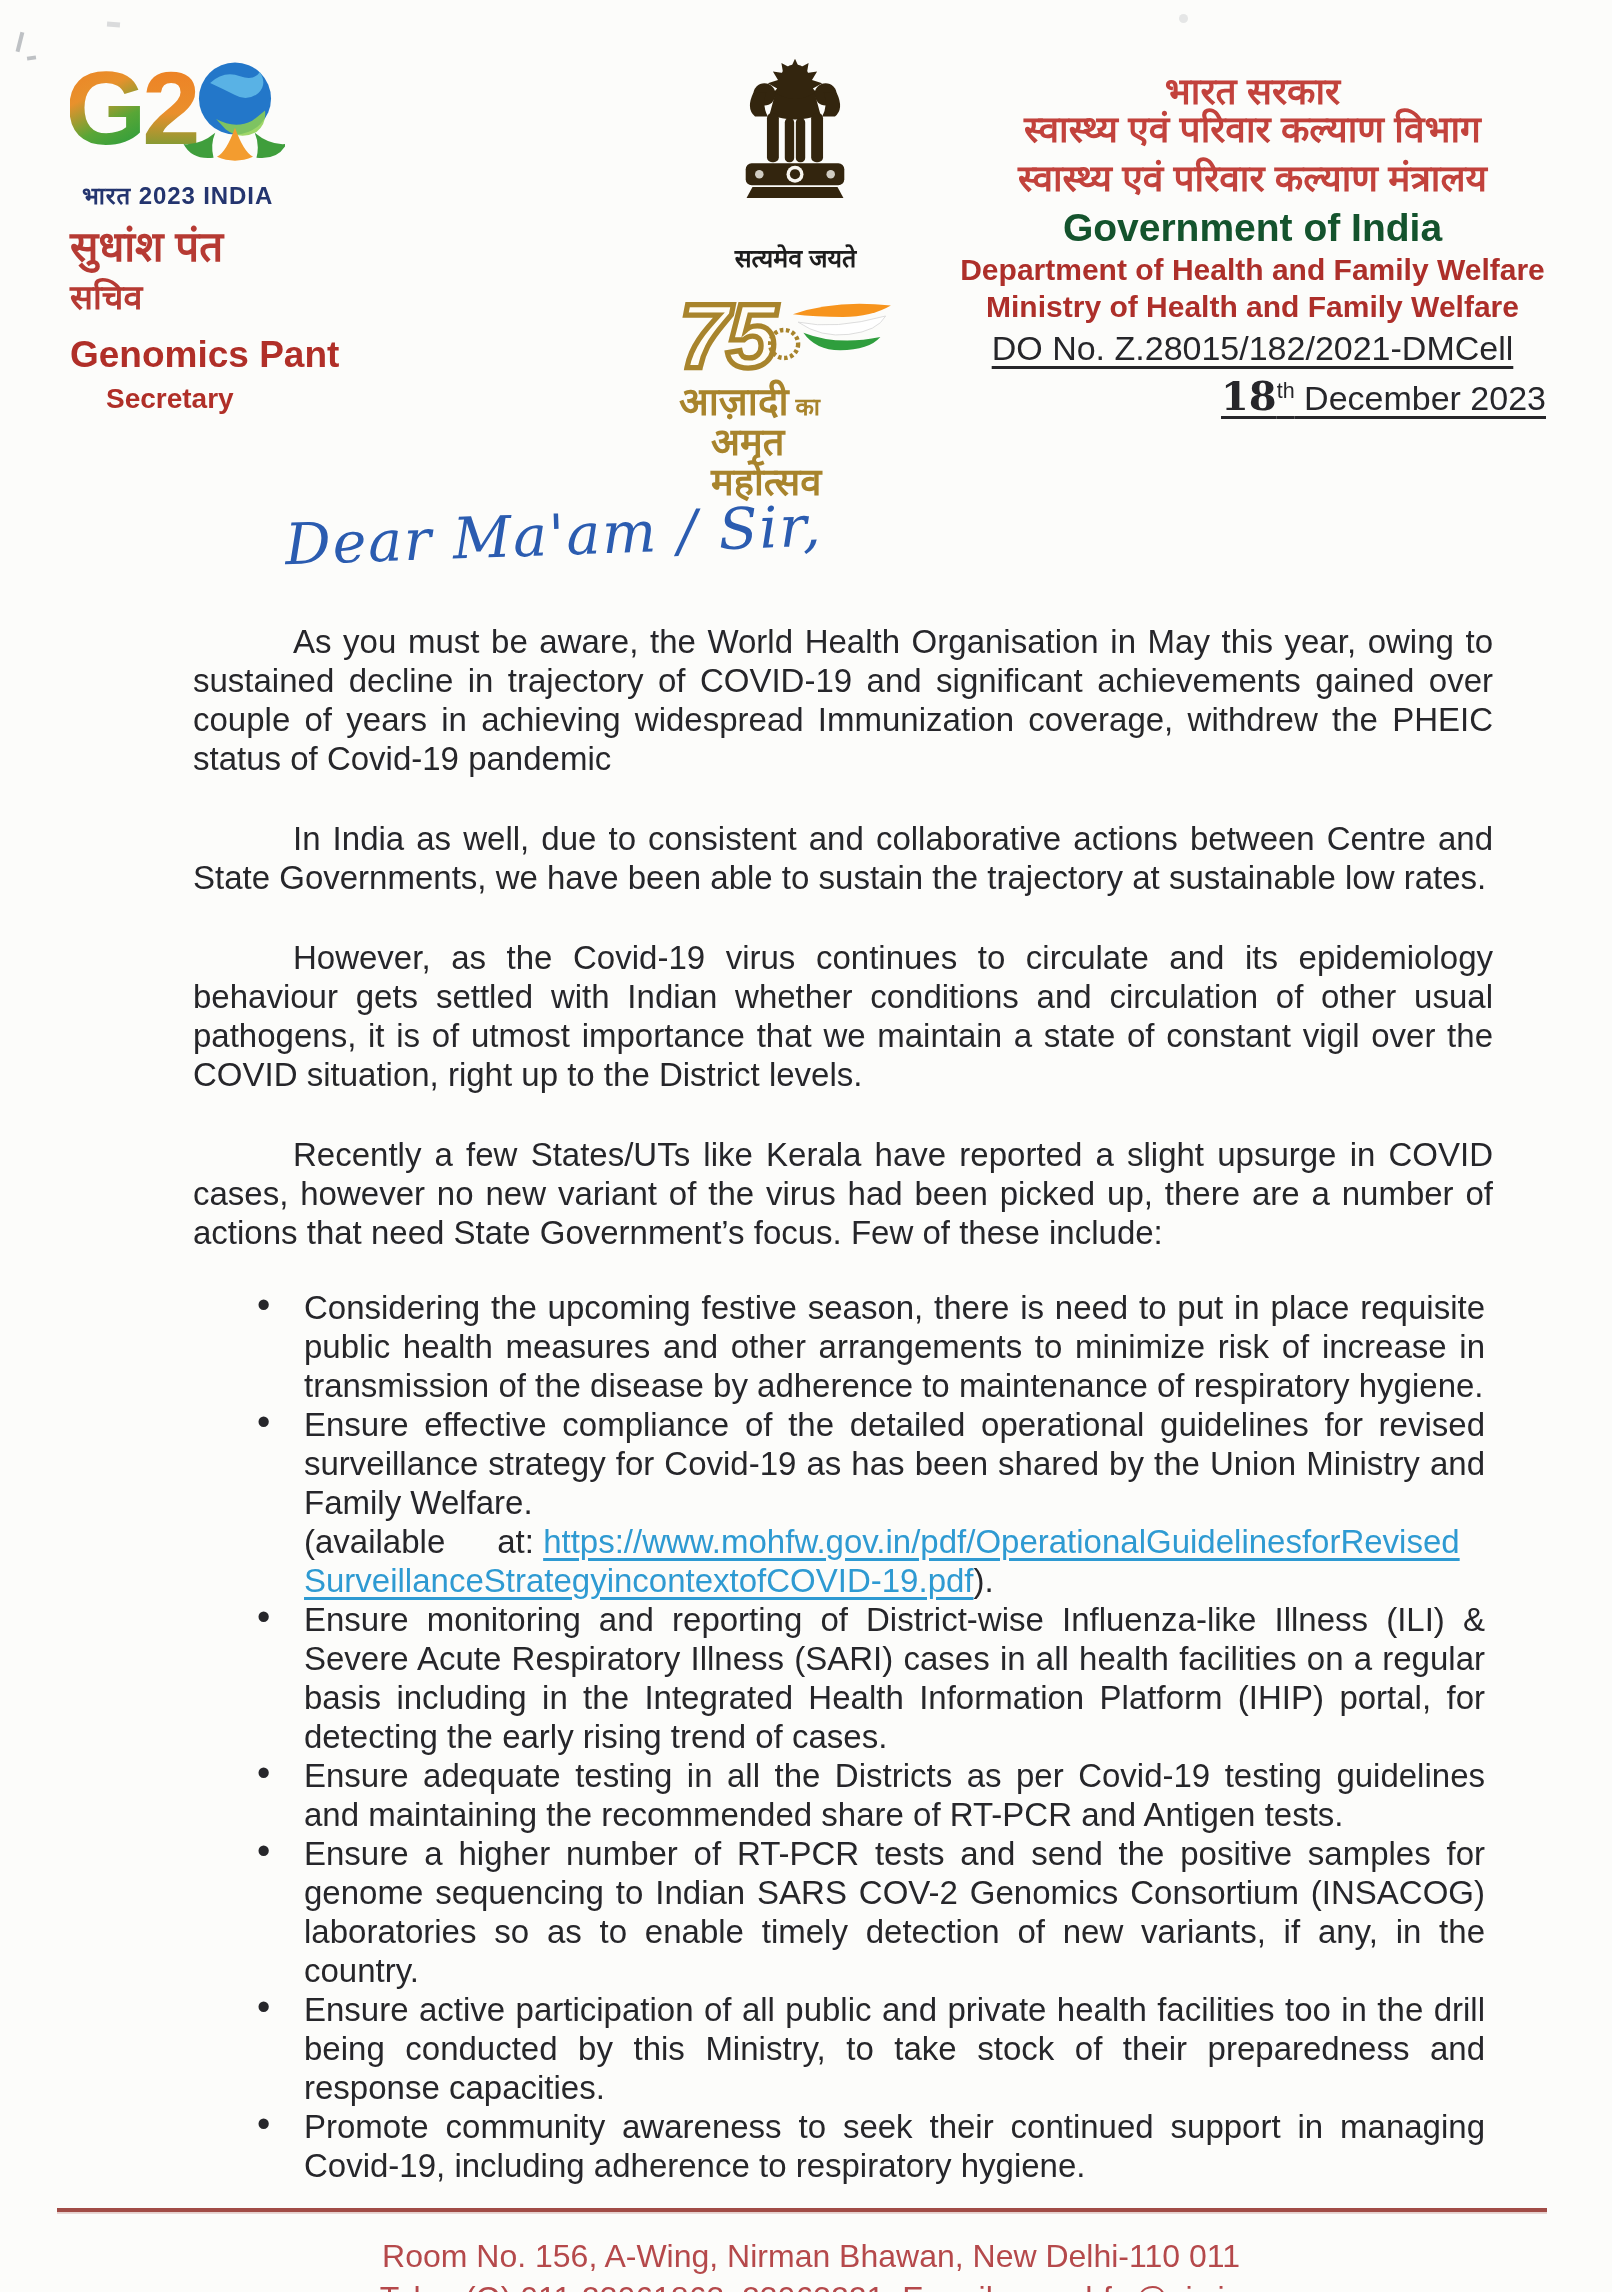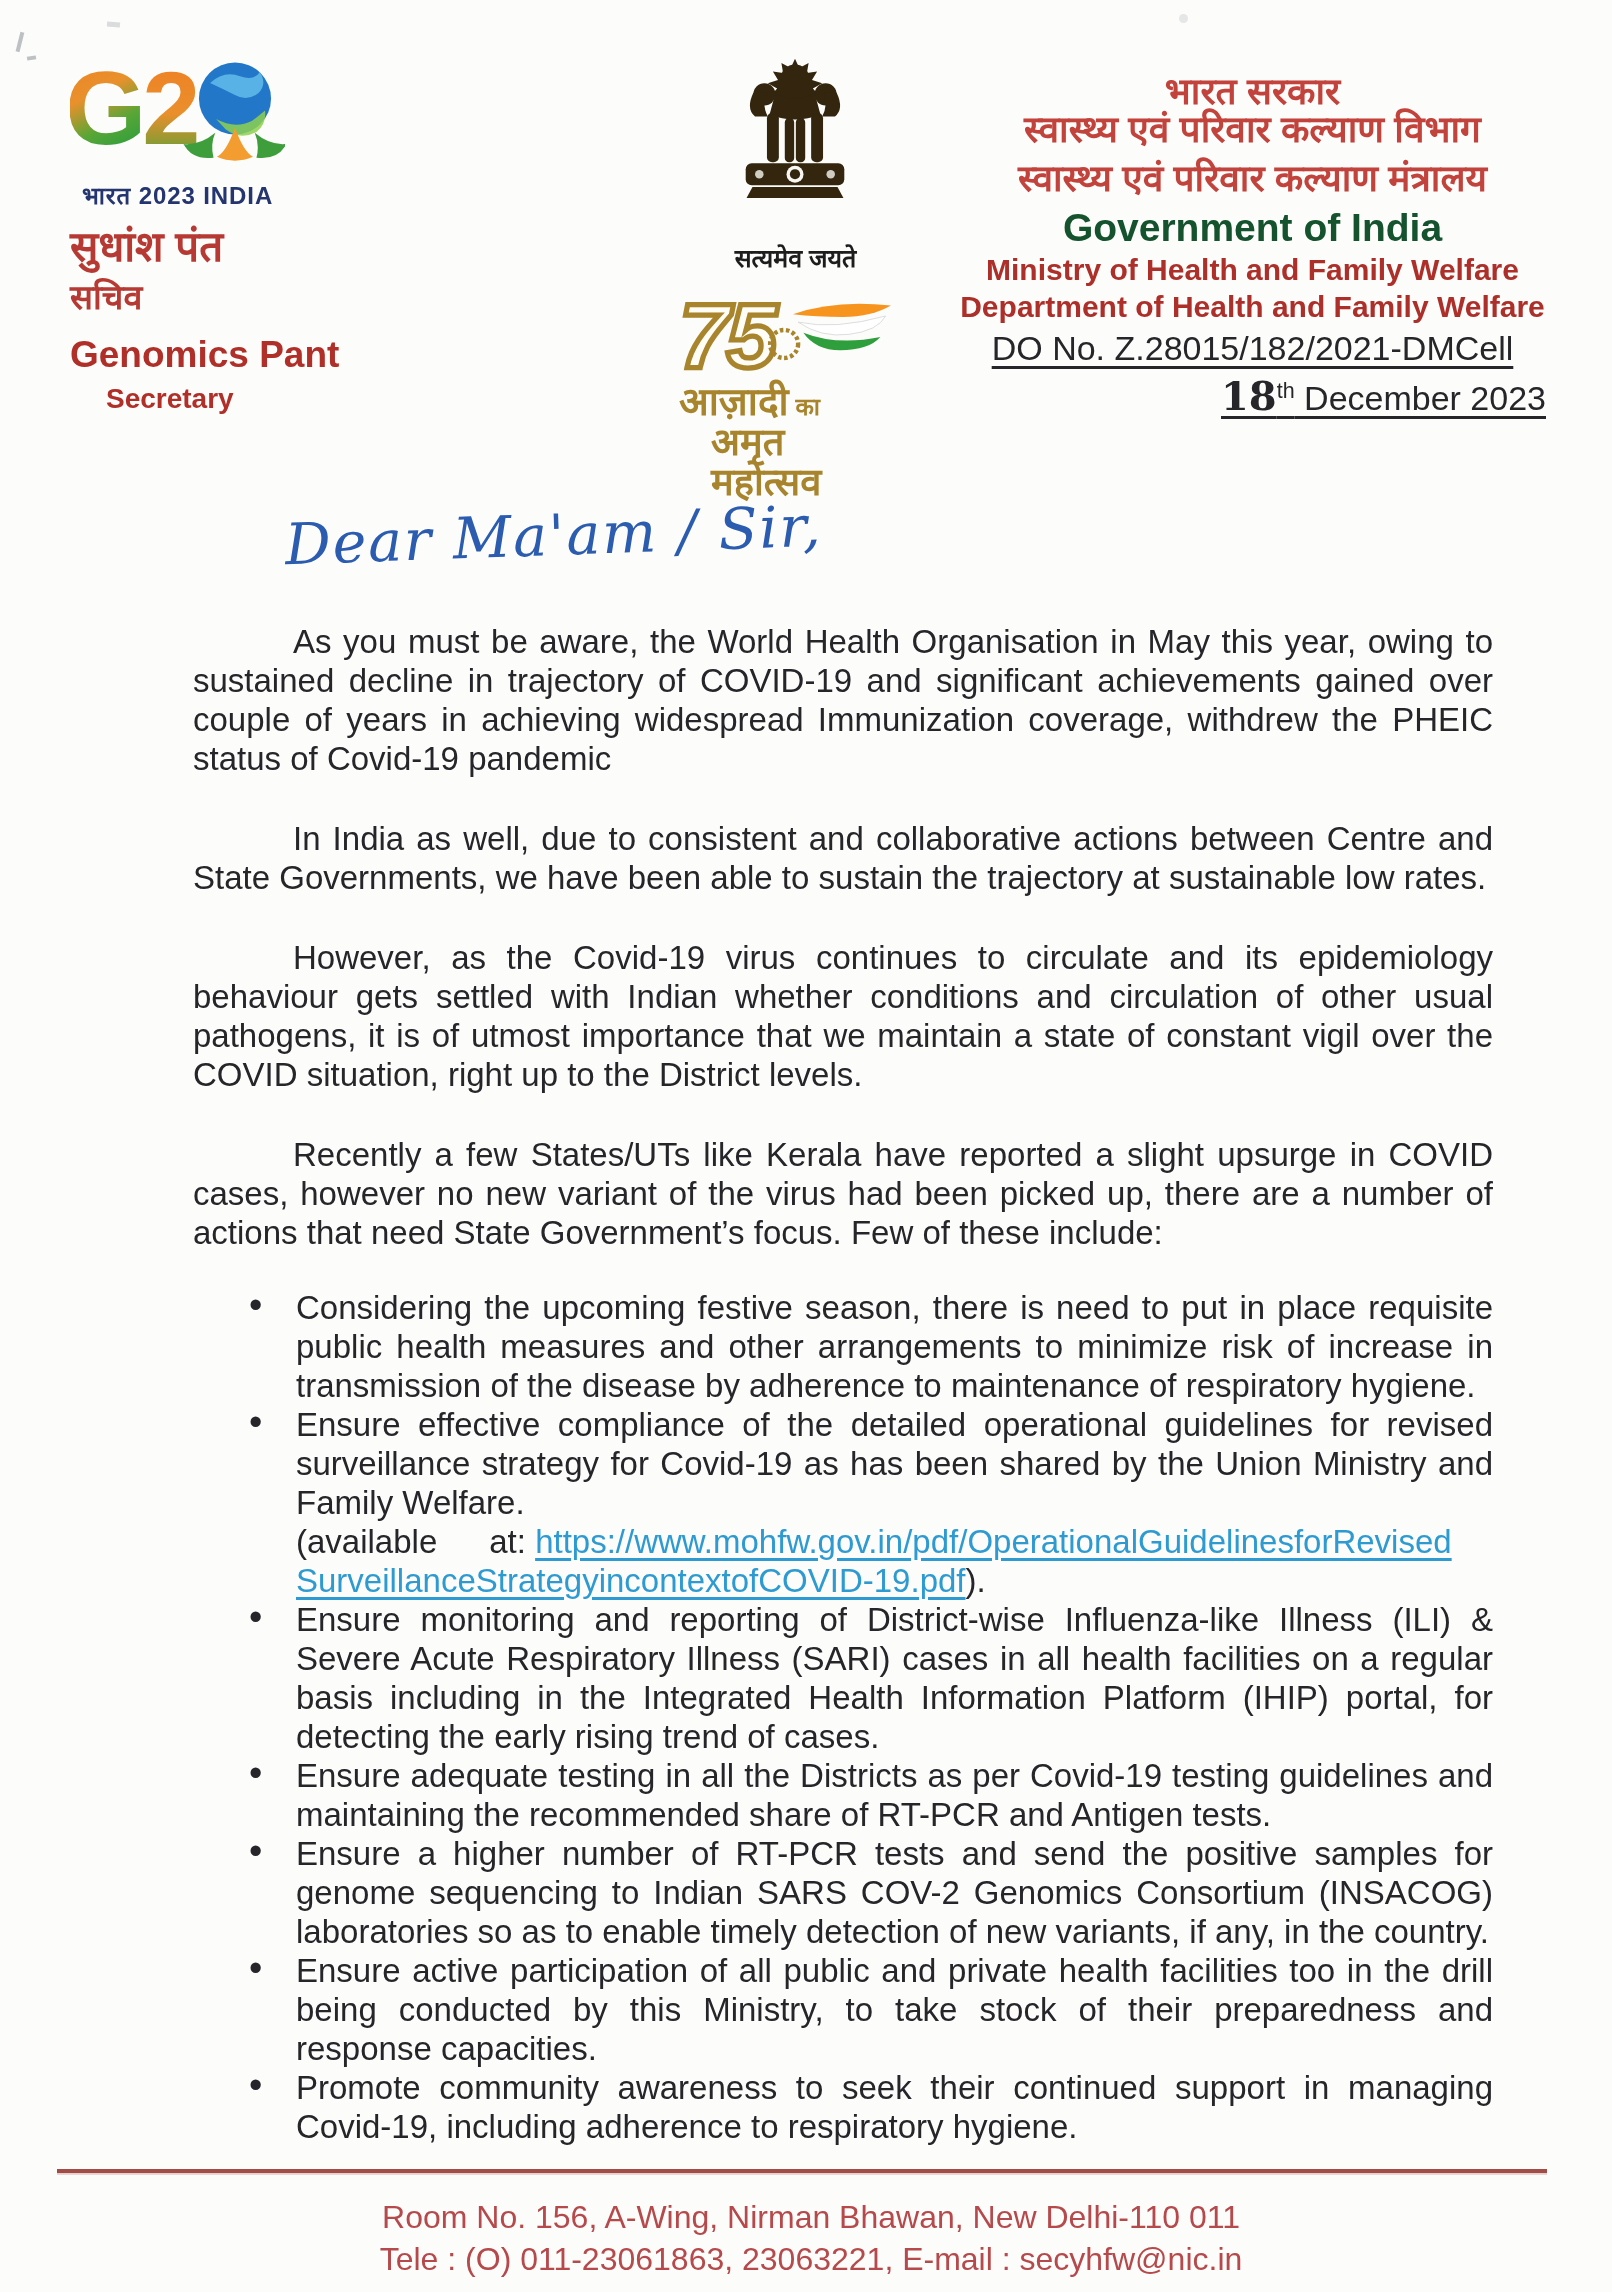--- a/index.html
+++ b/index.html
@@ -38,21 +38,21 @@
   .salutation{
     position:absolute;left:285px;top:502px;
     font-family:"DejaVu Serif",serif;font-style:italic;
     font-size:57px;color:#2b5cb0;transform:rotate(-2deg);letter-spacing:1.8px;
   }
   
   .content{position:absolute;left:193px;top:622px;width:1300px;
            font-size:33px;line-height:39px;text-align:justify;}
   .para{margin:0 0 41px 0;text-indent:100px;}
   .para:nth-of-type(4){margin-bottom:36px;}
-  ul.points{list-style:none;margin:0;padding:0;}
+  ul.points{list-style:none;margin:8px;padding:0;}
   ul.points li{position:relative;padding-left:103px;text-align:justify;}
   ul.points li::before{content:"\2022";position:absolute;left:56px;top:-1.8px;font-size:38px;}
   .doc-link{color:#2e9ad2;text-decoration:underline;text-underline-offset:4.5px;cursor:pointer;}
   .avail-gap{display:inline-block;width:52px;}
   .separator{height:3.6px;background:#a14c46;margin:23px -54px 0 -136px;
              box-shadow:0 1.8px 0 rgba(161,76,70,.25);}
   .footer{margin-top:23px;text-align:center;color:#b5494b;font-size:32px;
           line-height:42px;padding-right:64px;text-indent:0;}
   
   .speck{position:absolute;background:#8a8f98;opacity:.55;}
@@ -143,22 +143,22 @@
     </svg>
     <div class="azadi-line1"><span>आज़ादी</span><span class="small"> का</span></div>
     <div class="azadi-line2">अमृत महोत्सव</div>
   </div>
 
   <div class="ministry">
     <div class="hi">भारत सरकार</div>
     <div class="hi hi2">स्वास्थ्य एवं परिवार कल्याण विभाग</div>
     <div class="hi hi2">स्वास्थ्य एवं परिवार कल्याण मंत्रालय</div>
     <div class="en1">Government of India</div>
+    <div class="en">Department of Health and Family Welfare</div>
     <div class="en">Ministry of Health and Family Welfare</div>
-    <div class="en">Department of Health and Family Welfare</div>
     <div class="do-line">DO No. Z.28015/182/2021-DMCell</div>
     <div class="date-line"><span class="date-day">18</span><sup>th</sup><span> December 2023</span></div>
   </div>
 
   <div class="salutation">Dear Ma'am / Sir,</div>
 
   <div class="content">
     <p class="para">As you must be aware, the World Health Organisation in May this year, owing to sustained decline in trajectory of COVID-19 and significant achievements gained over couple of years in achieving widespread Immunization coverage, withdrew the PHEIC status of Covid-19 pandemic</p>
     <p class="para">In India as well, due to consistent and collaborative actions between Centre and State Governments, we have been able to sustain the trajectory at sustainable low rates.</p>
     <p class="para">However, as the Covid-19 virus continues to circulate and its epidemiology behaviour gets settled with Indian whether conditions and circulation of other usual pathogens, it is of utmost importance that we maintain a state of constant vigil over the COVID situation, right up to the District levels.</p>

